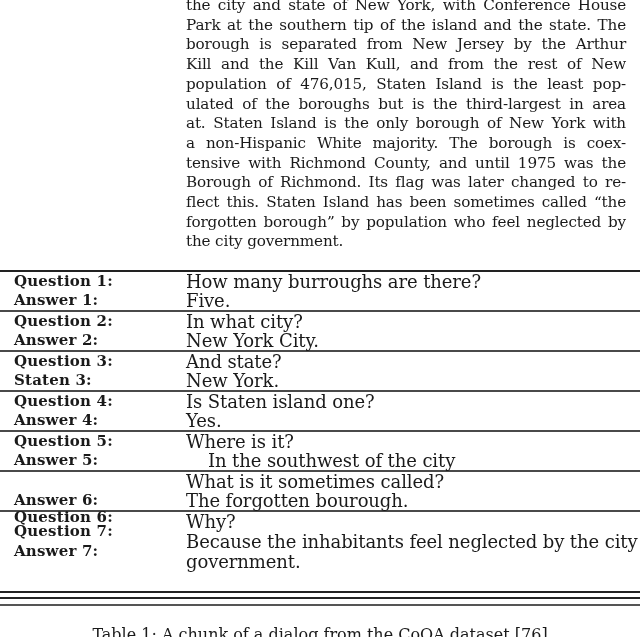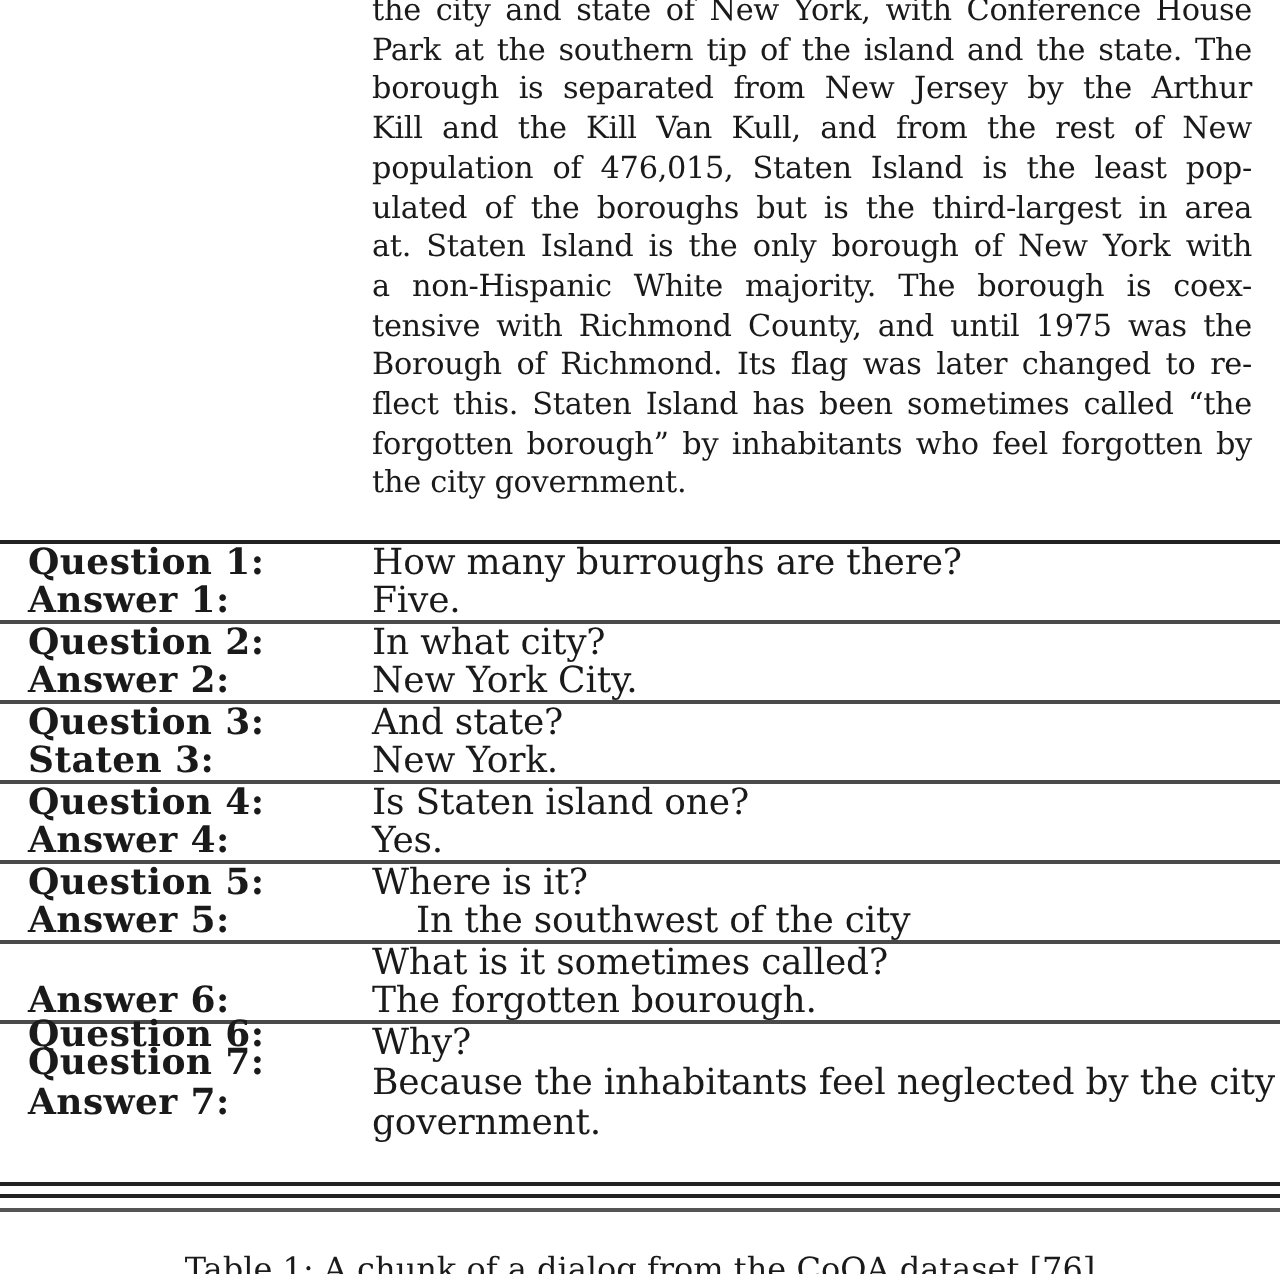--- a/index.html
+++ b/index.html
@@ -44,21 +44,21 @@
     .rule.thick { height: 2px; background: #222; }
     .qa-block {
       position: absolute;
       left: 0;
       width: 640px;
     }
     .qa-label {
       position: absolute;
       left: 14px;
       font-weight: bold;
-      font-size: 18px;
+      font-size: 15px;
       line-height: 19.5px;
       white-space: nowrap;
       letter-spacing: 0.2px;
     }
     .qa-text {
       position: absolute;
       left: 186px;
       font-size: 18px;
       line-height: 19.5px;
       white-space: nowrap;
@@ -83,21 +83,21 @@
   <span class="line">Park at the southern tip of the island and the state. The</span>
   <span class="line">borough is separated from New Jersey by the Arthur</span>
   <span class="line">Kill and the Kill Van Kull, and from the rest of New</span>
   <span class="line">population of 476,015, Staten Island is the least pop-</span>
   <span class="line">ulated of the boroughs but is the third-largest in area</span>
   <span class="line">at. Staten Island is the only borough of New York with</span>
   <span class="line">a non-Hispanic White majority. The borough is coex-</span>
   <span class="line">tensive with Richmond County, and until 1975 was the</span>
   <span class="line">Borough of Richmond. Its flag was later changed to re-</span>
   <span class="line">flect this. Staten Island has been sometimes called “the</span>
-  <span class="line">forgotten borough” by inhabitants who feel forgotten by</span>
+  <span class="line">forgotten borough” by population who feel neglected by</span>
   <span class="line last">the city government.</span>
 </div>
 
 <div class="rule thick" style="top:270px;"></div>
 <div class="rule" style="top:310px;"></div>
 <div class="rule" style="top:350px;"></div>
 <div class="rule" style="top:390px;"></div>
 <div class="rule" style="top:430px;"></div>
 <div class="rule" style="top:470px;"></div>
 <div class="rule" style="top:510px;"></div>

